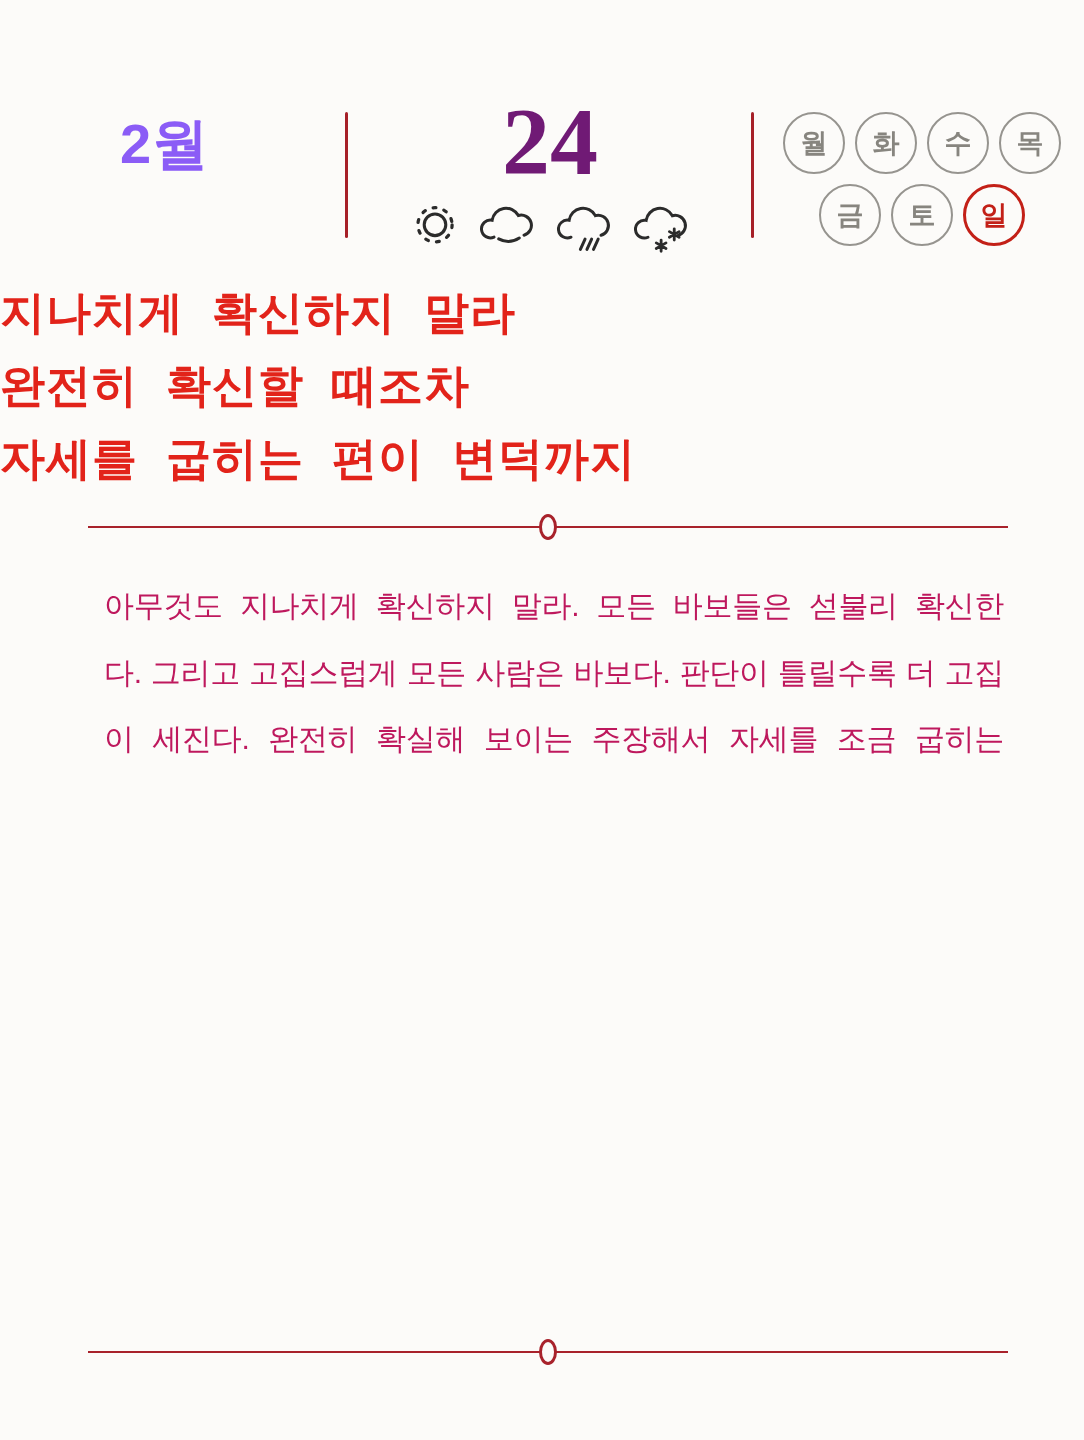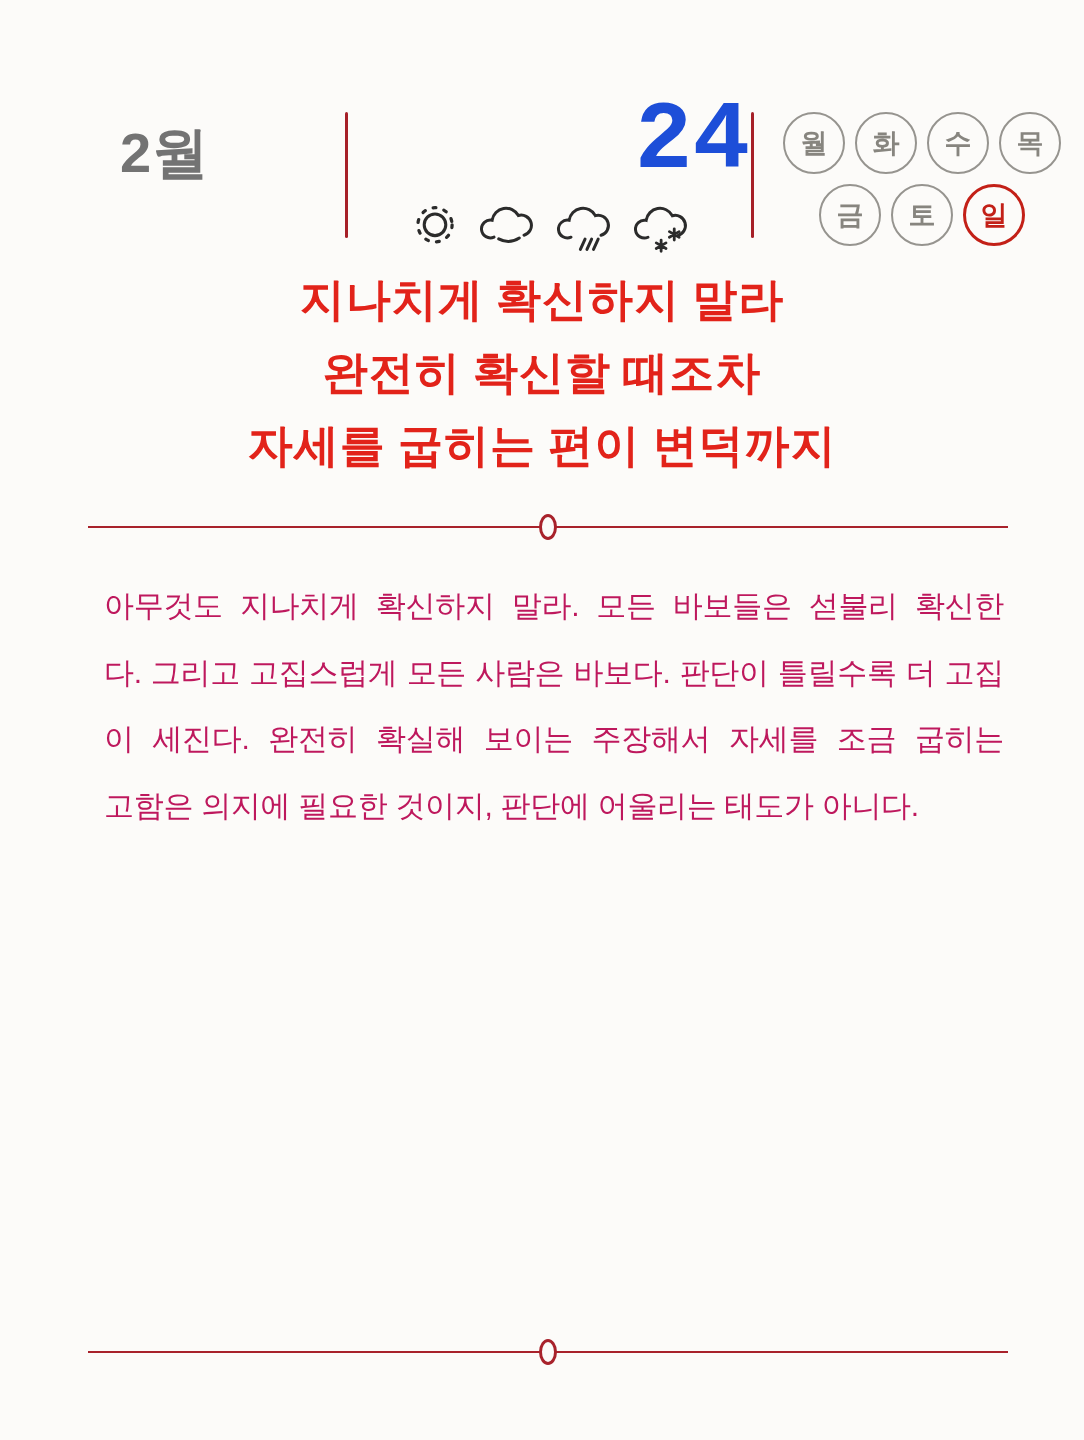--- a/index.html
+++ b/index.html
@@ -7,34 +7,34 @@
     position:relative;
     width:1084px;height:1440px;
     margin:0 auto;
     background:#fcfbf9;
     font-family:"Liberation Sans",sans-serif;
     color:#1d1d1d;
     overflow:hidden;
   }
   
   .month{
-    position:absolute;left:120px;top:116px;
-    font-size:56px;font-weight:800;color:#737373;letter-spacing:1px;
+    position:absolute;left:120px;top:107px;
+    font-size:56px;font-weight:800;color:#8b5cf6;letter-spacing:1px;
   }
   .vline{
     position:absolute;top:112px;width:3px;height:126px;
     background:#a62028;border-radius:2px;
   }
   .vline-left{left:345px;}
   .vline-right{left:751px;}
   .daynum{
     position:absolute;left:350px;top:100px;width:400px;
-    text-align:right;
-    font-family:Liberation Mono, monospace;
-    font-weight:900;font-size:96px;line-height:84px;color:#1d4ed8;
+    text-align:center;
+    font-family:Liberation Serif, serif;
+    font-weight:900;font-size:96px;line-height:84px;color:#701a75;
   }
   .weather{
     position:absolute;left:350px;top:196px;width:400px;
     display:flex;justify-content:center;align-items:flex-start;gap:17px;
   }
   .weather svg{display:block;}
   
   .week{
     position:absolute;left:780px;top:112px;width:284px;
     display:flex;flex-direction:column;align-items:center;gap:10px;
@@ -44,23 +44,22 @@
     width:58px;height:58px;border:2px solid #96948f;border-radius:50%;
     display:flex;align-items:center;justify-content:center;
     font-size:27px;font-weight:600;color:#87857f;
   }
   .day.sunday{
     border:3px solid #c32017;color:#c32017;font-weight:800;
     width:56px;height:56px;
   }
   
   .title{
-    position:absolute;left:0;right:0;top:264px;
-    text-align:center;
-    font-family:Liberation Serif, serif;
+    position:absolute;left:0;right:0;top:280px;
+    font-family:Liberation Mono, monospace;
     font-weight:700;font-size:45px;line-height:73px;
     color:#e2231a;letter-spacing:1px;
   }
   
   .divider{
     position:absolute;left:88px;right:76px;height:0;
     border-top:2px solid #a8222b;
   }
   .divider-top{top:526px;}
   .divider-bottom{top:1351px;}
@@ -153,20 +152,19 @@
   </div>
 
   <div class="divider divider-top">
     <span class="knot"></span>
   </div>
 
   <div class="bodytext">
     <div class="line">아무것도 지나치게 확신하지 말라. 모든 바보들은 섣불리 확신한</div>
     <div class="line">다. 그리고 고집스럽게 모든 사람은 바보다. 판단이 틀릴수록 더 고집</div>
     <div class="line">이 세진다. 완전히 확실해 보이는 주장해서 자세를 조금 굽히는</div>
-    <div class="line last">고함은 의지에 필요한 것이지, 판단에 어울리는 태도가 아니다.</div>
   </div>
 
   <div class="divider divider-bottom">
     <span class="knot"></span>
   </div>
 
 </div>
 
 </body></html>

